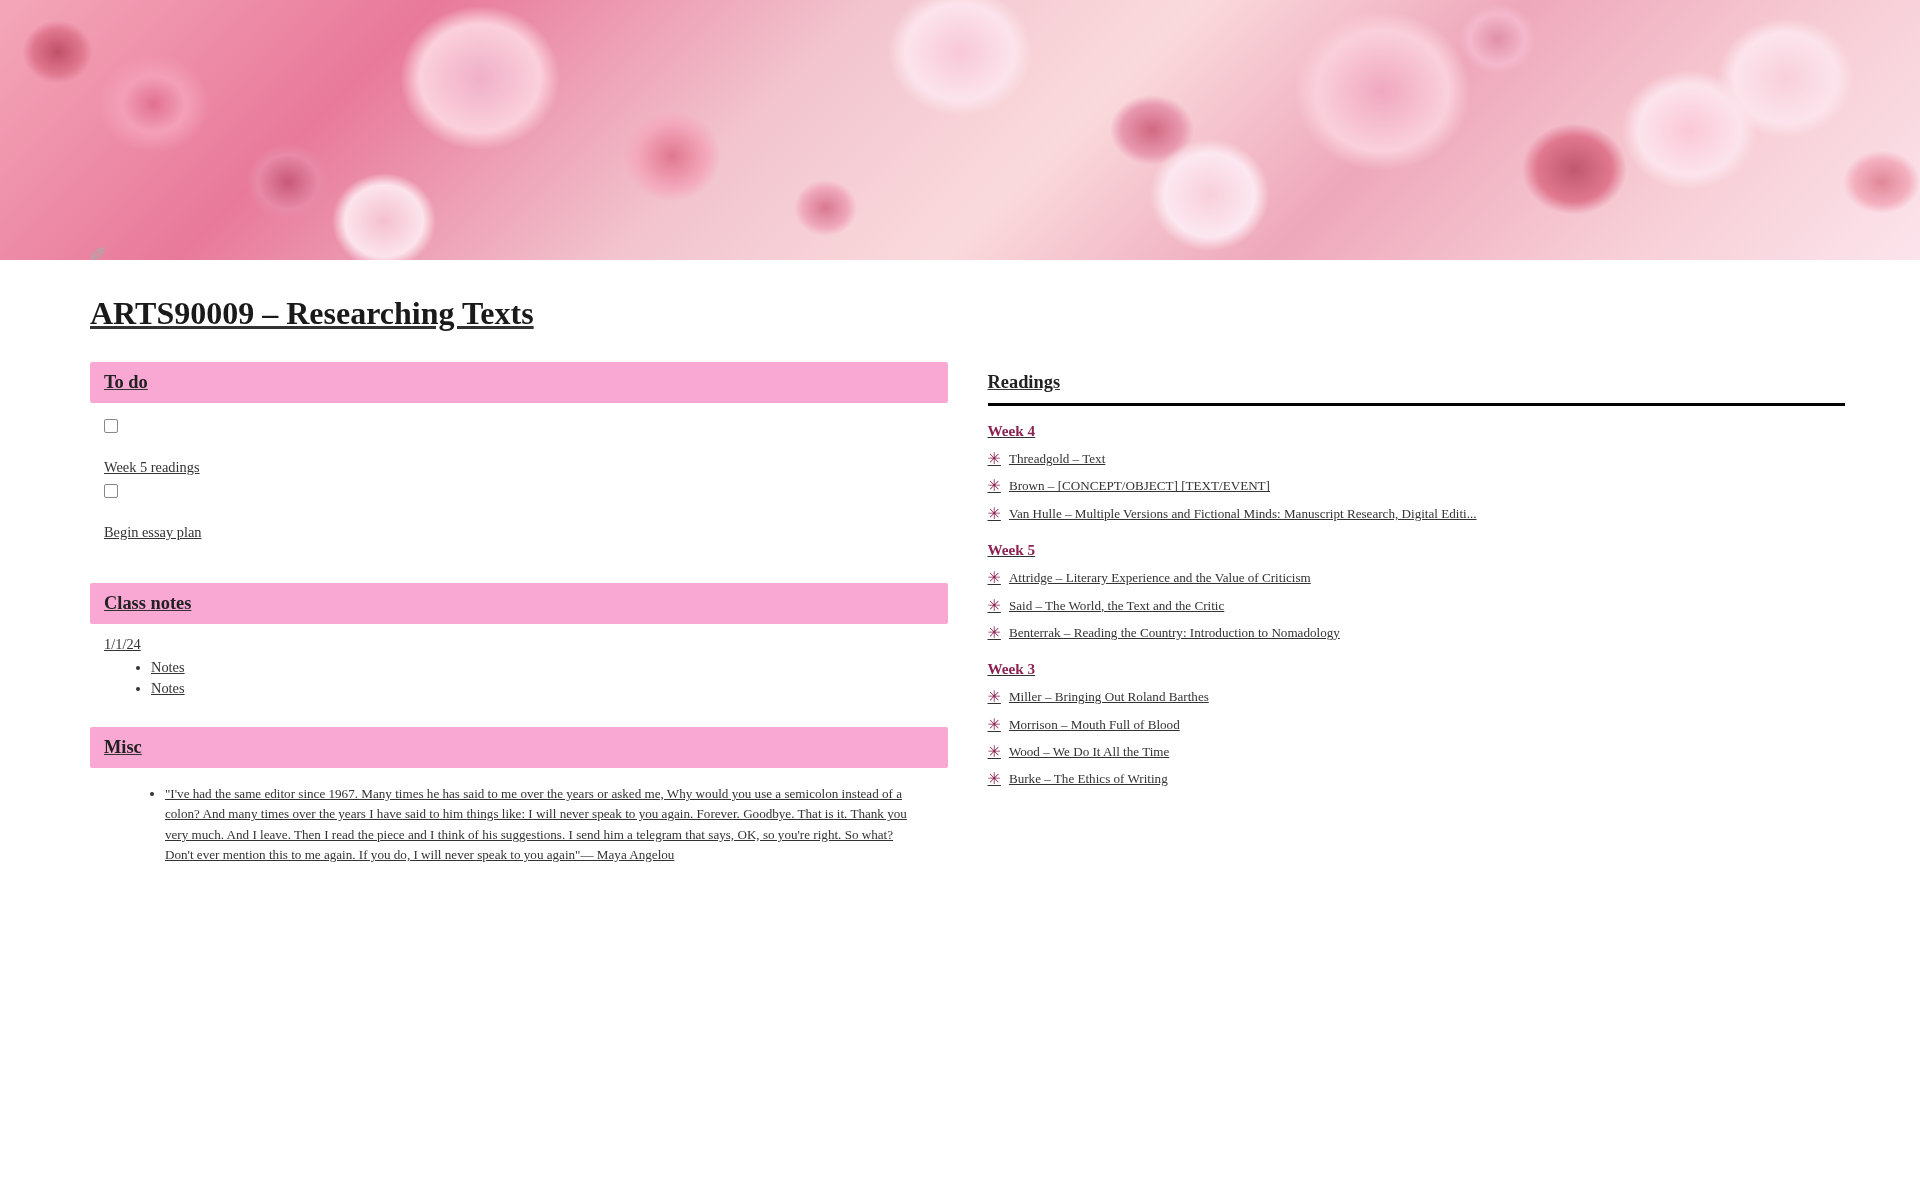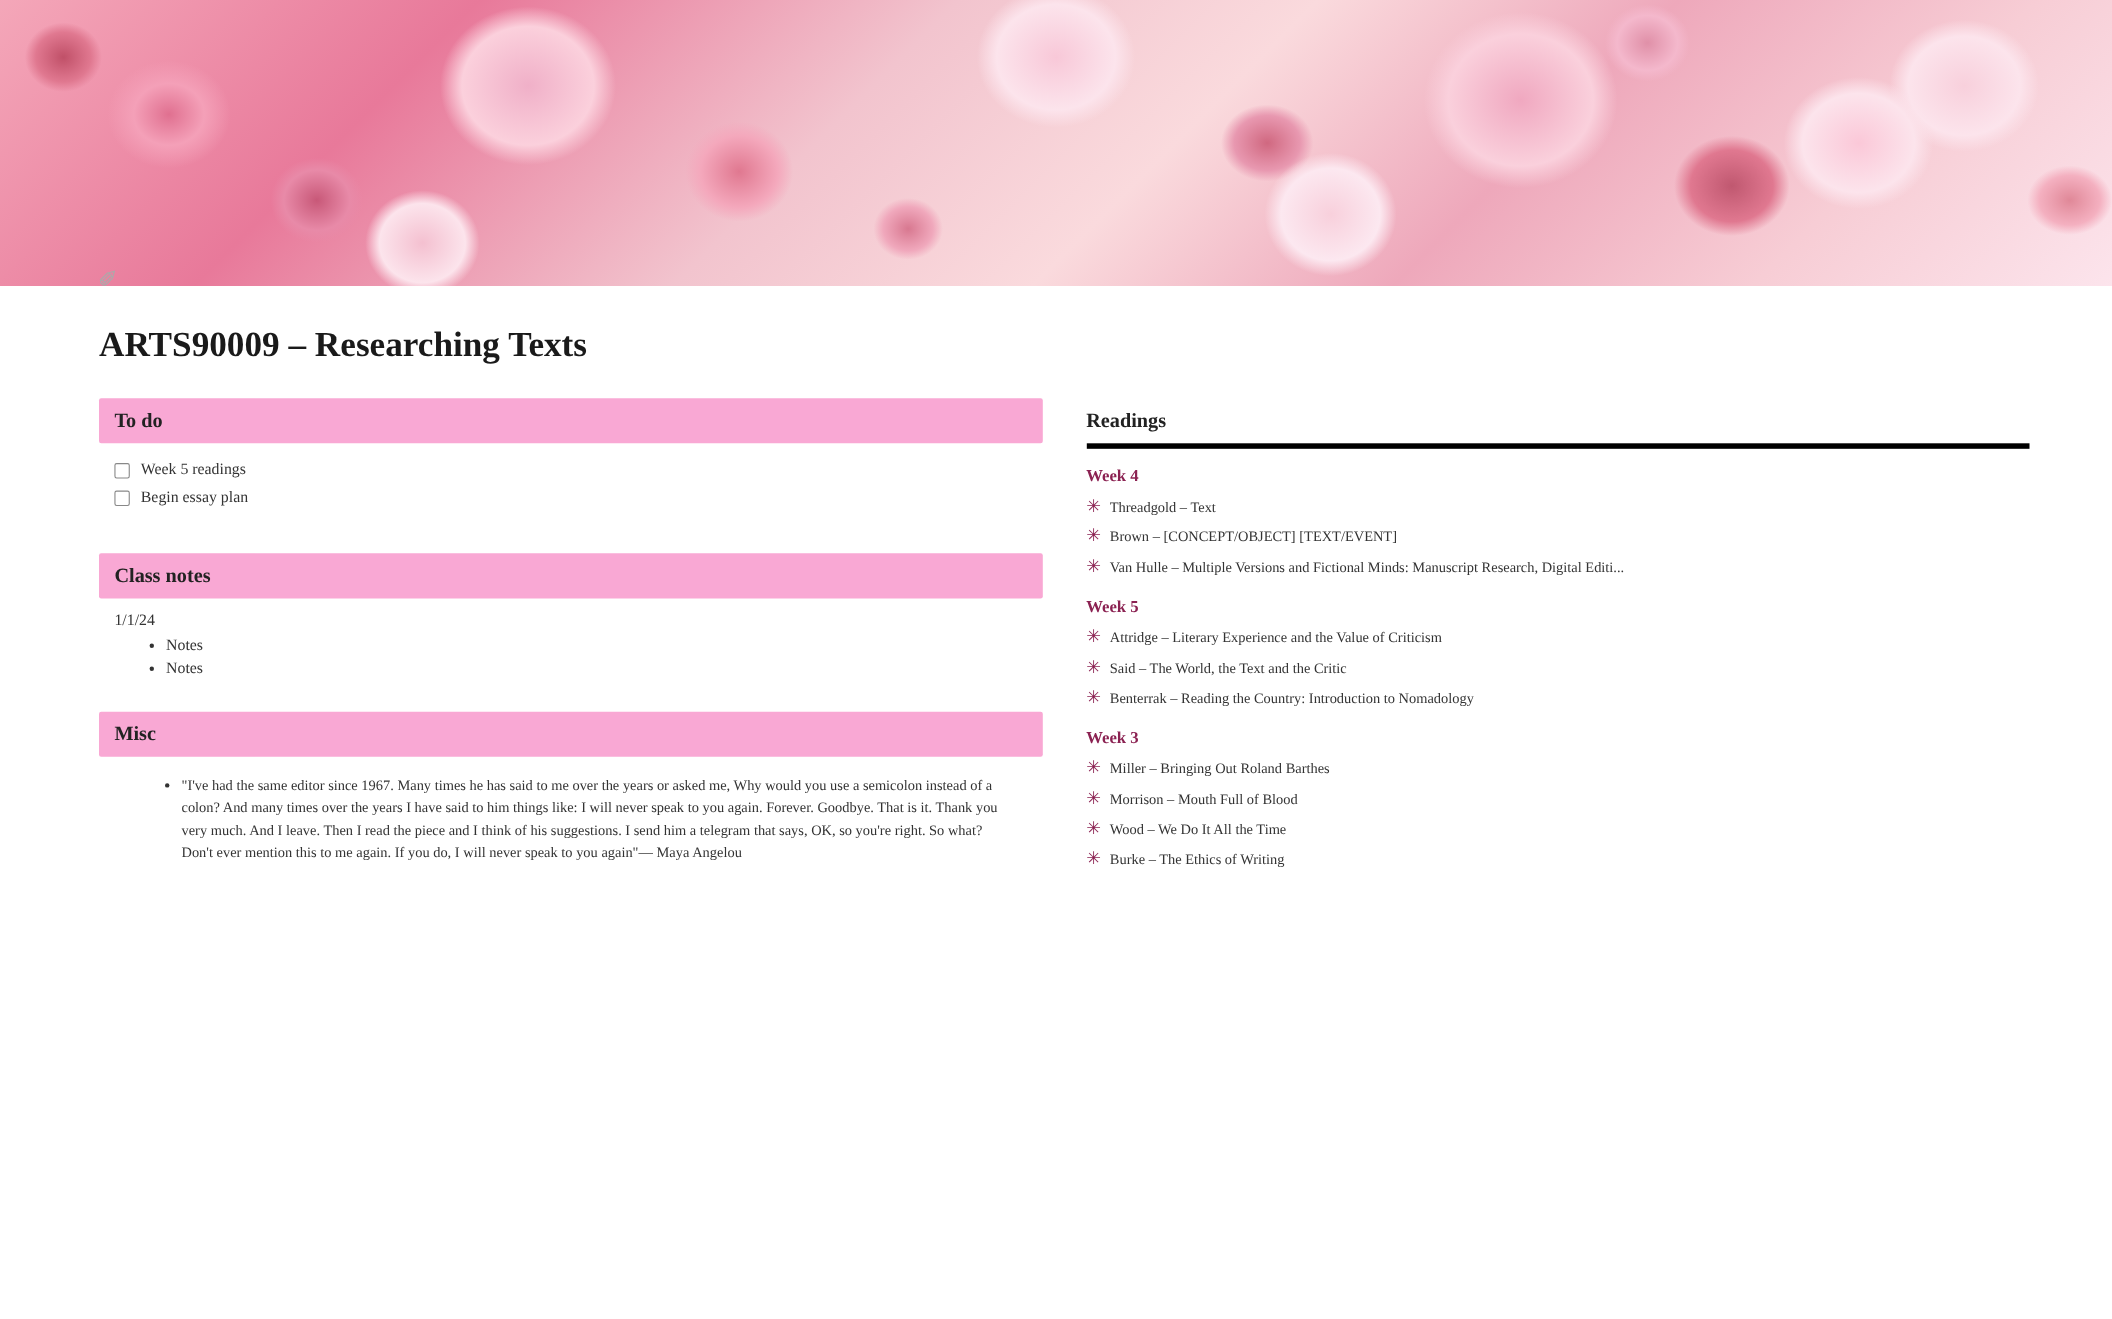--- a/index.html
+++ b/index.html
@@ -55,20 +55,21 @@
       position: absolute;
       bottom: -5px;
       left: 90px;
       z-index: 10;
     }
 
     
     .main-content {
       max-width: 1920px;
       padding: 20px 75px 40px 90px;
+      text-decoration: underline;
     }
 
     .page-title {
       font-size: 2rem;
       font-weight: 700;
       color: #1a1a1a;
       margin-bottom: 30px;
       margin-top: 15px;
     }
 
@@ -98,23 +99,23 @@
       margin-bottom: 12px;
     }
 
     
     .todo-list {
       padding: 4px 14px;
     }
 
     .todo-item {
       display: flex;
-      align-items: center;
-      gap: 10px;
+      gap: 26px;
       margin-bottom: 8px;
+      flex-direction: column;
     }
 
     .checkbox {
       width: 14px;
       height: 14px;
       border: 1.5px solid #888;
       border-radius: 2px;
       flex-shrink: 0;
       background: #fff;
     }
@@ -156,21 +157,21 @@
     }
 
     
     .right-col {}
 
     .readings-title {
       font-size: 1.15rem;
       font-weight: 700;
       color: #222;
       padding: 10px 0;
-      border-bottom: 5px solid #000000;
+      border-bottom: 3px solid #000000;
       margin-bottom: 16px;
     }
 
     .week-label {
       font-size: 0.95rem;
       font-weight: 700;
       color: #8b2252;
       margin-bottom: 8px;
       margin-top: 4px;
     }

